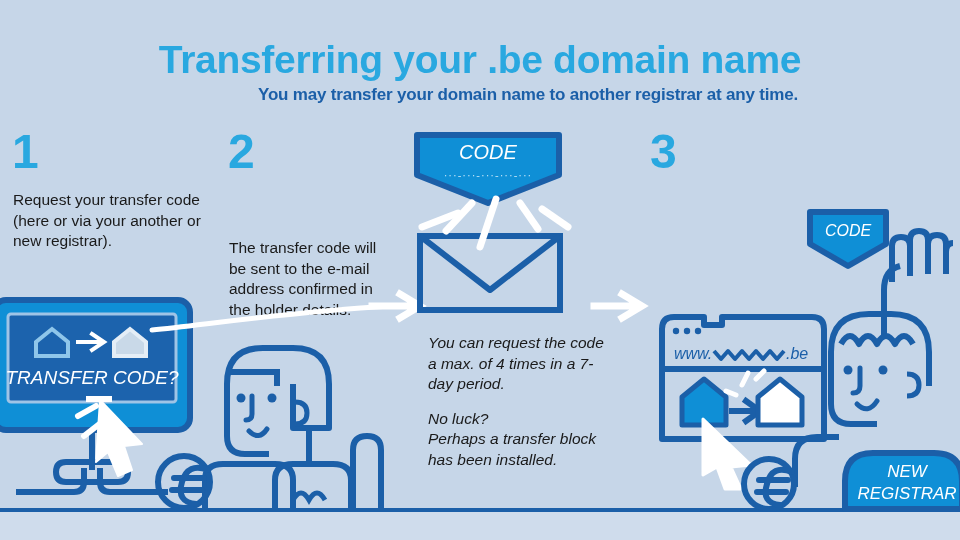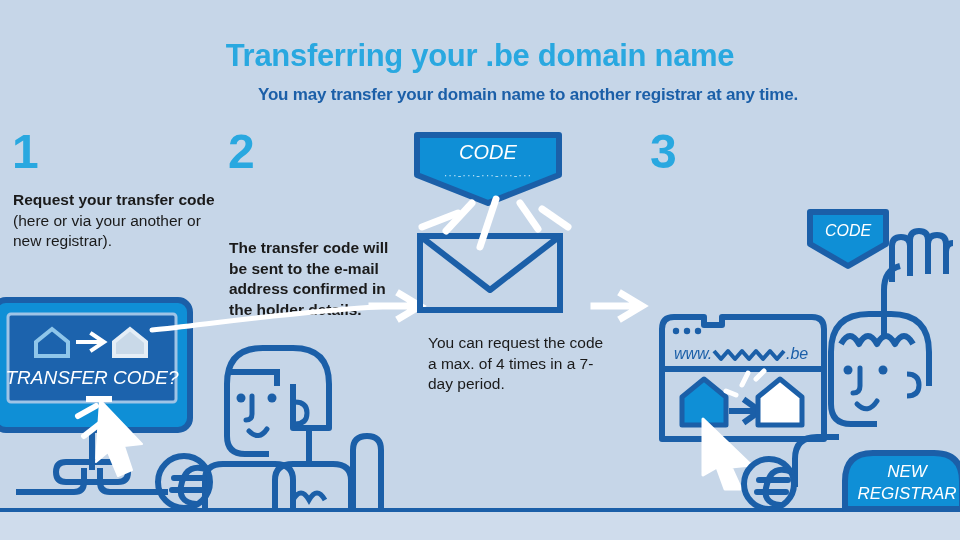--- a/index.html
+++ b/index.html
@@ -9,39 +9,39 @@
     font-family:"Liberation Sans", sans-serif;
     overflow:hidden;
   }
   #stage{position:relative;width:960px;height:540px;overflow:hidden;background:#c6d6e8;}
 
   .abs{position:absolute;}
 
   
   #title{
     top:38px;left:0;width:960px;text-align:center;
-    color:#29a8e0;font-size:31px;font-weight:bold;letter-spacing:-0.3px;
+    color:#29a8e0;font-size:39px;font-weight:bold;letter-spacing:-0.3px;
     white-space:nowrap;
   }
   #subtitle{
     top:85px;left:0;width:960px;text-align:center;
     color:#1b5fa8;font-size:17px;font-weight:bold;letter-spacing:-0.2px;
     white-space:nowrap;
     margin-left:48px;
   }
 
   
   .stepnum{
     color:#29a8e0;font-size:48px;font-weight:bold;line-height:48px;
   }
 
   .steptext{color:#1a1a1a;font-size:15.5px;line-height:20.5px;}
-  .steptext b{font-weight:bold;}
+  .steptext b{font-weight:normal;}
   .bodytext{color:#1a1a1a;font-size:15.5px;line-height:20.5px;}
-  .bodytext p{margin:0 0 14px 0;}
+  .bodytext p{margin:0 0 14px 0;font-style:italic;}
   .bodytext p:last-child{margin-bottom:0;}
 
   
   #ground-line{left:0;top:508px;width:960px;height:4px;background:#1b5fa8;}
   #ground-fill{left:0;top:512px;width:960px;height:28px;background:#cfdcec;}
 
   svg{display:block;overflow:visible;}
 </style>
 </head>
 <body>
@@ -62,20 +62,24 @@
 
   <div class="abs stepnum" style="left:228px;top:128px;">2</div>
   <div class="abs steptext" style="left:229px;top:190px;width:165px;margin-top:48px;">
     <b>The transfer code will be sent to the e-mail address confirmed in the holder details.</b>
   </div>
 
   <div class="abs stepnum" style="left:650px;top:128px;">3</div>
 
   <div class="abs bodytext" style="left:428px;top:333px;width:180px;">
     <p>You can request the code a max. of 4 times in a 7-day period.</p>
+    <p>
+      <span>No luck?</span><br>
+      <span>Perhaps a transfer block has been installed.</span>
+    </p>
   </div>
 
   <div class="abs" style="left:372px;top:292px;">
     <svg width="64" height="38" viewBox="0 0 64 38">
       <path d="M0 14 h40 M28 2 L48 14 L28 26" fill="none" stroke="#ffffff" stroke-width="7" stroke-linecap="square" stroke-linejoin="miter"></path>
     </svg>
   </div>
 
   <div class="abs" style="left:594px;top:292px;">
     <svg width="64" height="38" viewBox="0 0 64 38">

